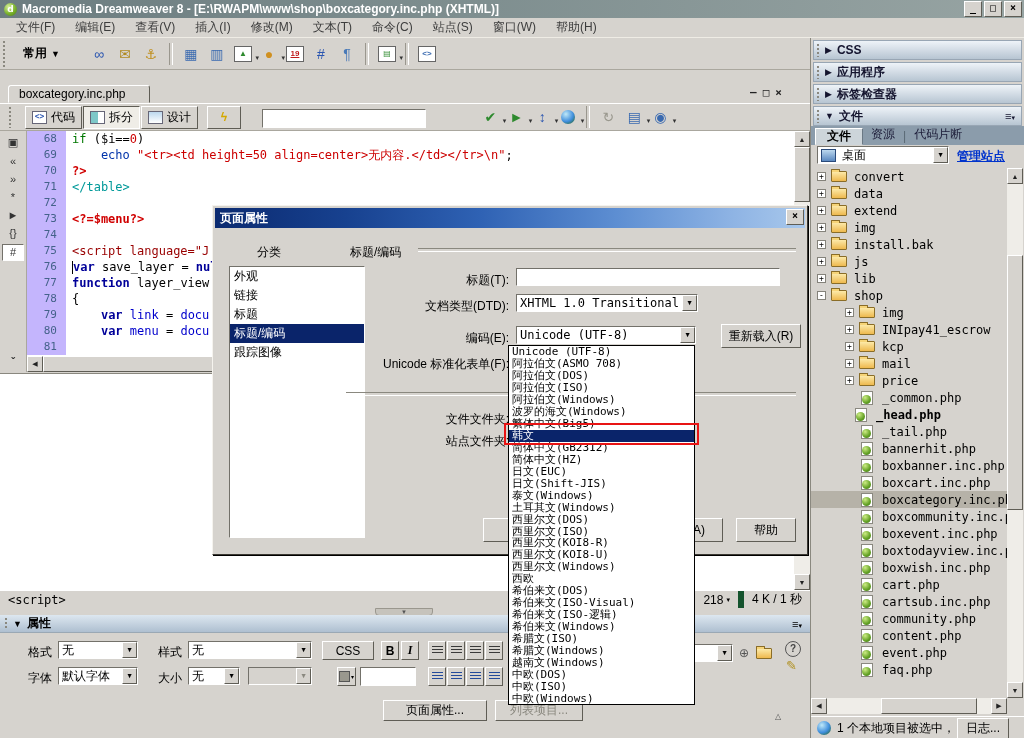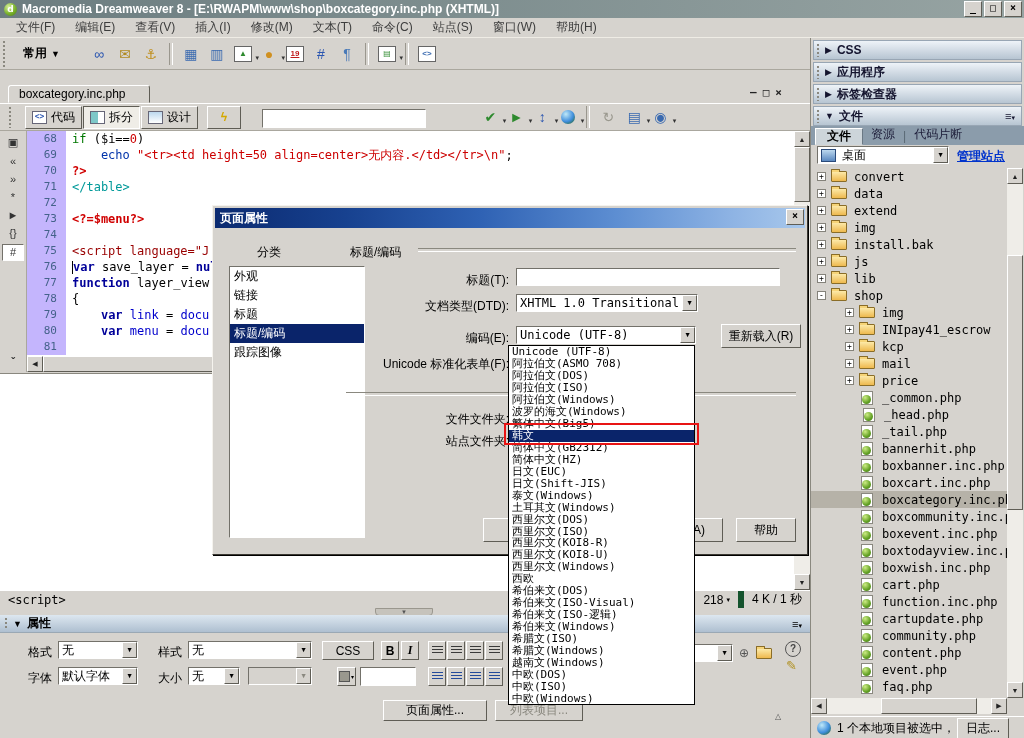--- a/index.html
+++ b/index.html
@@ -319,21 +319,21 @@
         <div class="trow" style="padding-left: 34px;">
           <span class="expbox">+</span>
           <span class="folder"></span>
           <span>price</span>
         </div>
         <div class="trow" style="padding-left: 34px;">
           <span class="expspacer"></span>
           <span class="phpdoc"></span>
           <span>_common.php</span>
         </div>
-        <div class="trow" style="padding-left: 36px;">
+        <div class="trow" style="padding-left: 28px; font-weight: bold;">
           <span class="expspacer"></span>
           <span class="phpdoc"></span>
           <span>_head.php</span>
         </div>
         <div class="trow" style="padding-left: 34px;">
           <span class="expspacer"></span>
           <span class="phpdoc"></span>
           <span>_tail.php</span>
         </div>
         <div class="trow" style="padding-left: 34px;">
@@ -377,26 +377,21 @@
           <span>boxwish.inc.php</span>
         </div>
         <div class="trow" style="padding-left: 34px;">
           <span class="expspacer"></span>
           <span class="phpdoc"></span>
           <span>cart.php</span>
         </div>
         <div class="trow" style="padding-left: 34px;">
           <span class="expspacer"></span>
           <span class="phpdoc"></span>
-          <span>function.inc.php</span>
-        </div>
-        <div class="trow" style="padding-left: 34px;">
-          <span class="expspacer"></span>
-          <span class="phpdoc"></span>
-          <span>cartupdate.php</span>
+          <span>cartsub.inc.php</span>
         </div>
         <div class="trow" style="padding-left: 34px;">
           <span class="expspacer"></span>
           <span class="phpdoc"></span>
           <span>community.php</span>
         </div>
         <div class="trow" style="padding-left: 34px;">
           <span class="expspacer"></span>
           <span class="phpdoc"></span>
           <span>content.php</span>

